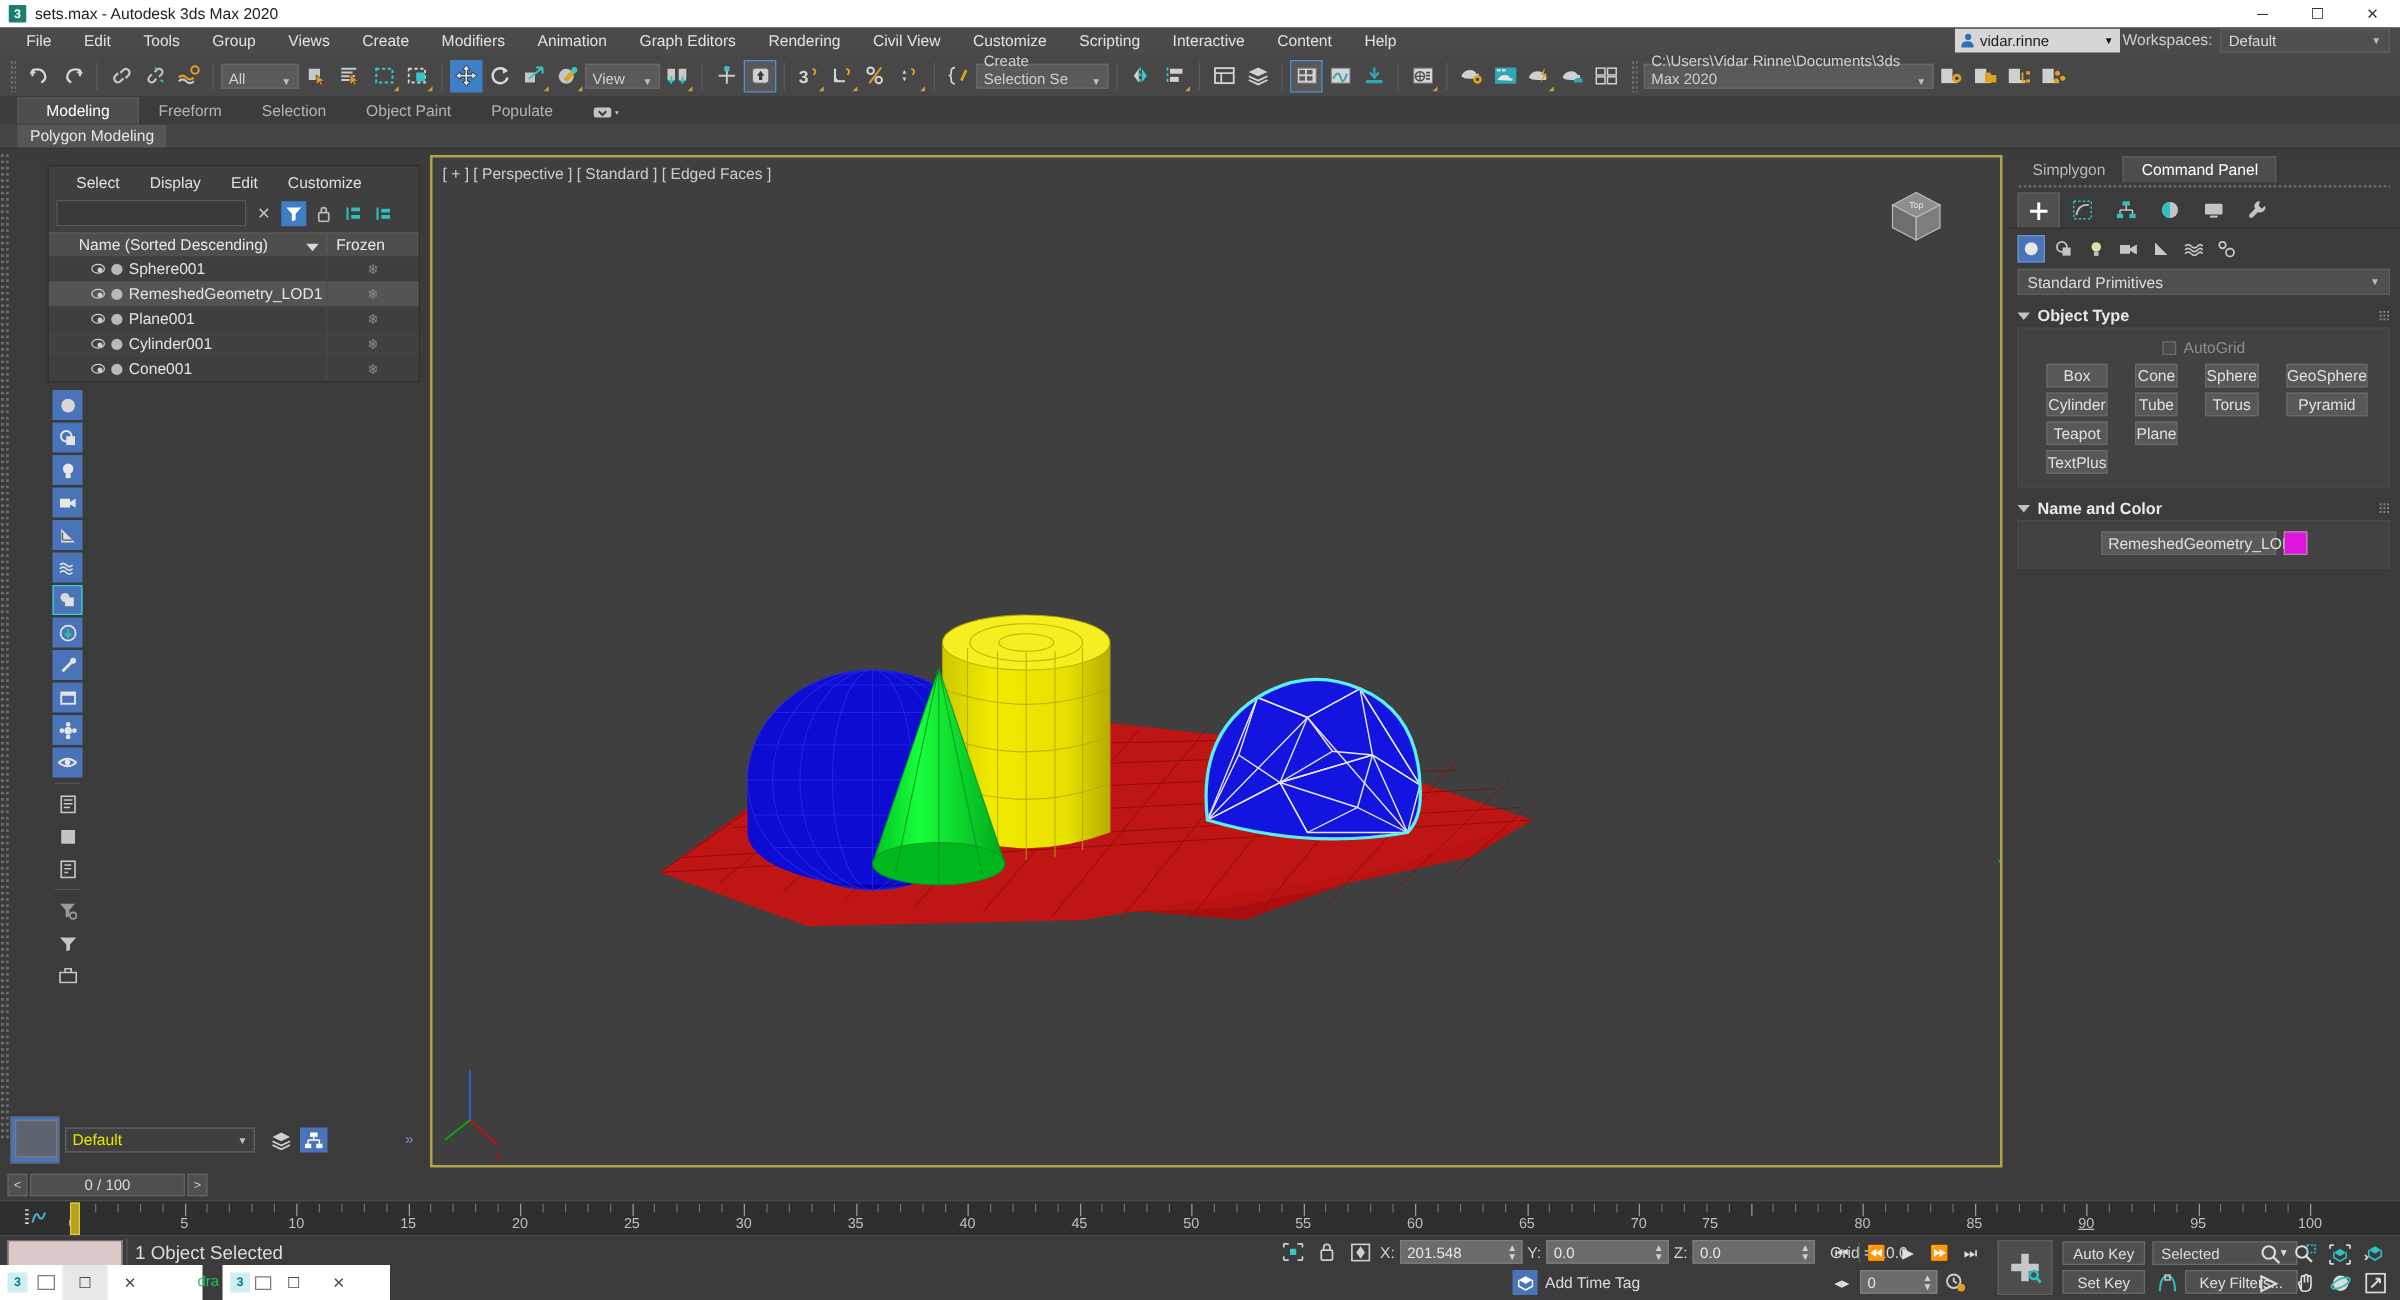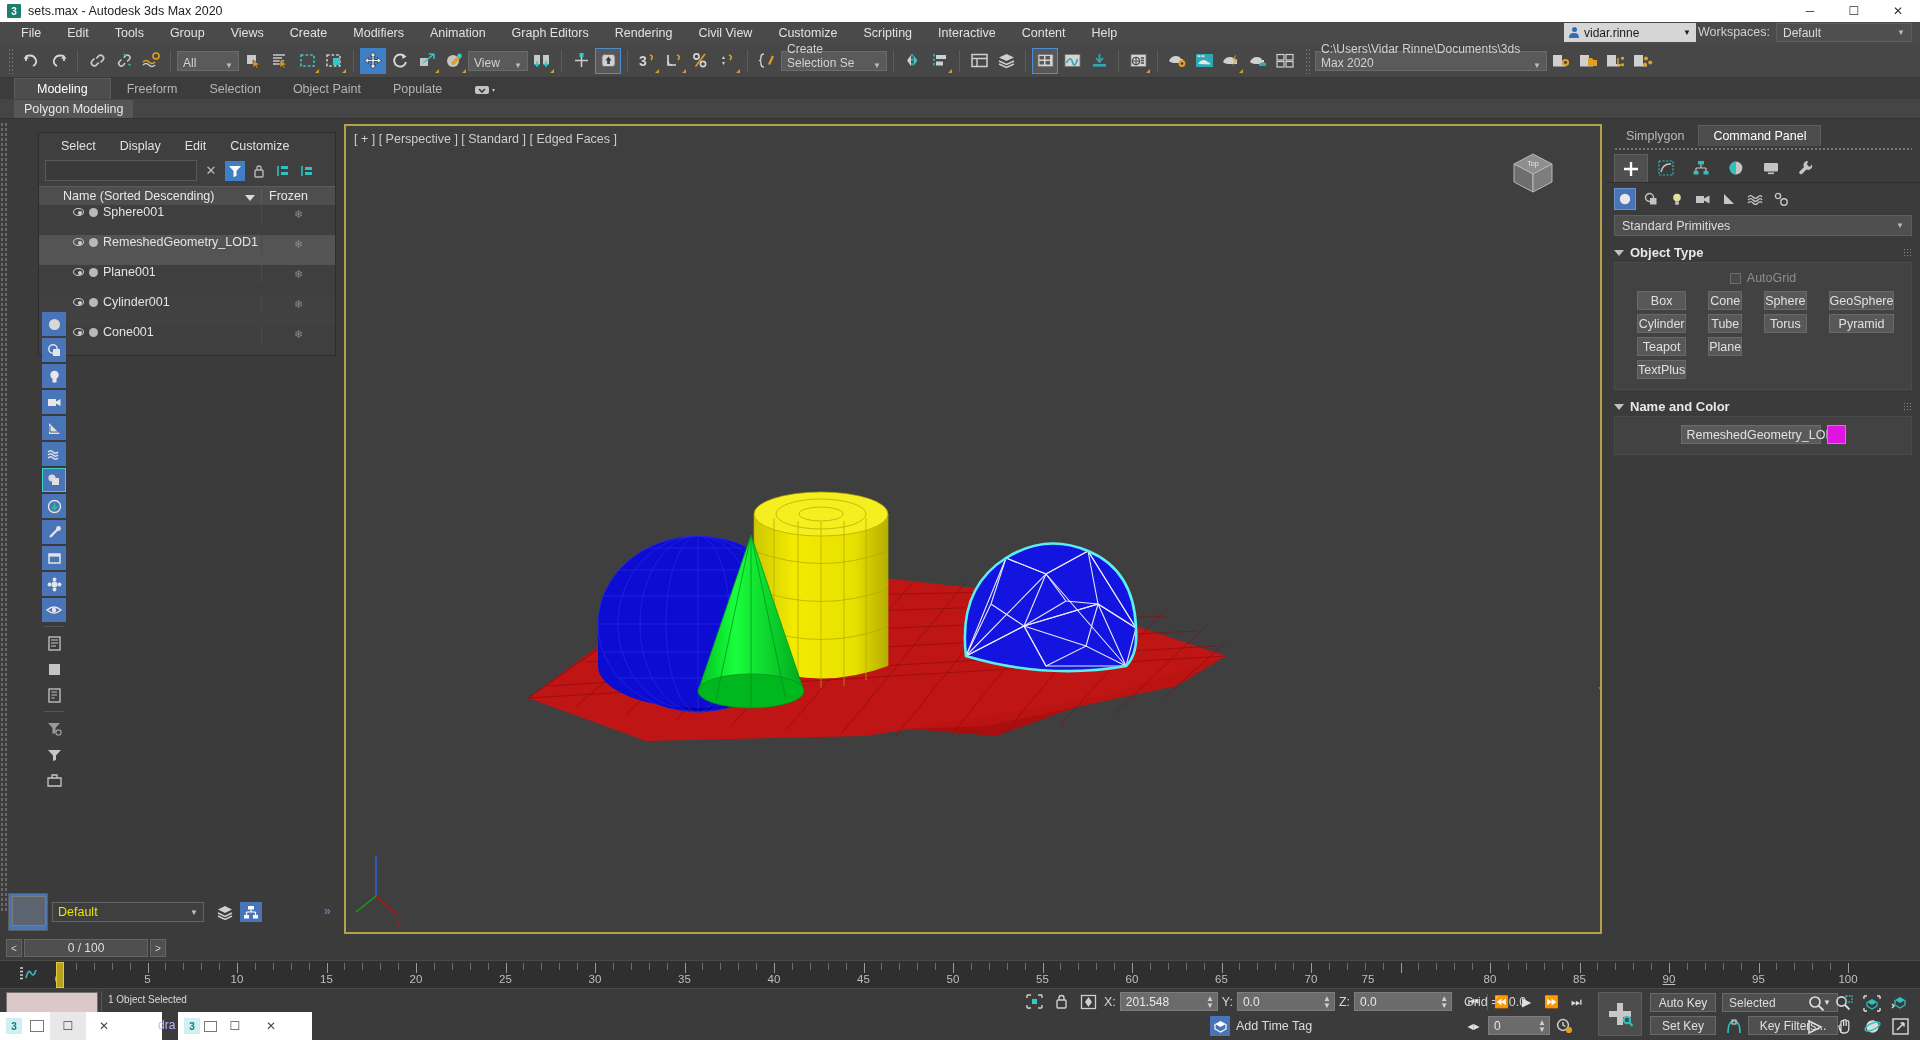--- a/index.html
+++ b/index.html
@@ -91,21 +91,21 @@
   .se-input { width:152px;height:21px;background:#3a3a3a;border:1px solid #595959;}
   .se-ic { width:20px;height:20px;display:flex;align-items:center;justify-content:center;
     color:#bdbdbd;font-size:13px;}
   .se-ic.act { background:#3f7fc6; }
   .se-hdr { display:flex; background:#4e4e4e; border-top:1px solid #5c5c5c; height:19px;
     align-items:center; font-size:12.5px; color:#e8e8e8;}
   .se-hdr .c1 { flex:1; padding-left:24px; position:relative;}
   .se-hdr .c1 .sortcaret{position:absolute;right:6px;top:6px;border-left:5px solid transparent;
     border-right:5px solid transparent;border-top:6px solid #d8d8d8;}
   .se-hdr .c2 { width:74px; padding-left:7px; border-left:1px solid #5c5c5c;}
-  .se-row { display:flex; height:30px; align-items:flex-start; font-size:12.5px;}
+  .se-row { display:flex; height:20px; align-items:center; font-size:12.5px;}
   .se-row:nth-child(odd){ background:#414141; }
   .se-row.sel { background:#545454; }
   .se-row .nm { flex:1; display:flex; align-items:center; gap:5px; padding-left:34px;
     color:#e4e4e4;}
   .se-row .fz { width:74px; border-left:1px solid #4a4a4a; height:18px;
     display:flex;align-items:center;justify-content:center;color:#8a8a8a;font-size:11px;}
   .eye { width:11px;height:8px;border:1px solid #cfcfcf;border-radius:50% 50%;
     position:relative; flex:none;}
   .eye:after{content:"";position:absolute;left:3.5px;top:1.5px;width:4px;height:4px;
     border-radius:50%;background:#cfcfcf;}
@@ -193,21 +193,21 @@
   .ticklab { position:absolute; top:12px; font-size:11.5px; color:#bfbfbf;
     transform:translateX(-50%);}
   .slider-key { position:absolute; left:56px; top:1px; width:8px; height:26px;
     background:#b5a21f; border:1px solid #e0cc3a;}
 
   
   .statusbar { position:absolute; left:0; top:988px; width:1920px; height:52px;
     background:#3b3b3b; border-top:1px solid #4a4a4a;}
   .sb-mini { position:absolute;left:6px;top:3px;width:92px;height:22px;background:#dcc8c8;
     border:1px solid #707070;}
-  .sb-sel { position:absolute;left:108px;top:5px;font-size:10px;color:#dcdcdc;}
+  .sb-sel { position:absolute;left:108px;top:5px;font-size:15px;color:#dcdcdc;}
   .sb-vsep { position:absolute; left:101px; top:2px; width:1px; height:24px; background:#585858;}
   .coords { position:absolute; left:1022px; top:3px; display:flex; align-items:center; gap:4px;}
   .coord-lab { font-size:12.5px;color:#d6d6d6;}
   .spinbox { width:98px;height:19px;background:#6b6b6b;border:1px solid #7d7d7d;
     color:#e8e8e8;font-size:12px;display:flex;align-items:center;padding:0 5px;position:relative;}
   .spinbox .sp { position:absolute;right:3px;top:2px;color:#cfcfcf;font-size:8px;line-height:7px;}
   .gridtxt { font-size:12.5px;color:#d6d6d6; margin-left:8px;}
   .addtag { position:absolute; left:1210px; top:27px; display:flex;align-items:center;gap:6px;}
   .addtag .ic{width:20px;height:20px;background:#4a74b8;display:flex;align-items:center;
     justify-content:center;color:#fff;font-size:12px;}
@@ -228,21 +228,21 @@
 
   
   .taskwins { position:absolute; left:0; top:1012px; width:312px; height:28px;}
   .tw { position:absolute; height:28px; display:flex; align-items:center; }
   .tw.white { background:#ffffff; }
   .tw-ic { width:16px;height:16px;margin:0 6px;display:flex;align-items:center;
     justify-content:center;font-size:10px;font-weight:bold;color:#0a7d84;background:#cfeff0;}
   .tw-btn { width:36px;height:28px;display:flex;align-items:center;justify-content:center;
     color:#4a4a4a;font-size:12px;}
   .tw-btn.sel{ background:#e8e8e8;}
-  .behind-txt{ position:absolute; left:158px; top:1018px; font-size:12px; color:#c4b5fd;}
+  .behind-txt{ position:absolute; left:158px; top:1018px; font-size:12px; color:#22c55e;}
 
   svg { display:block; }
 </style>
 </head>
 <body>
 
 <div class="app">
 
   <div class="titlebar">
     <div class="tb-icon">3</div>

